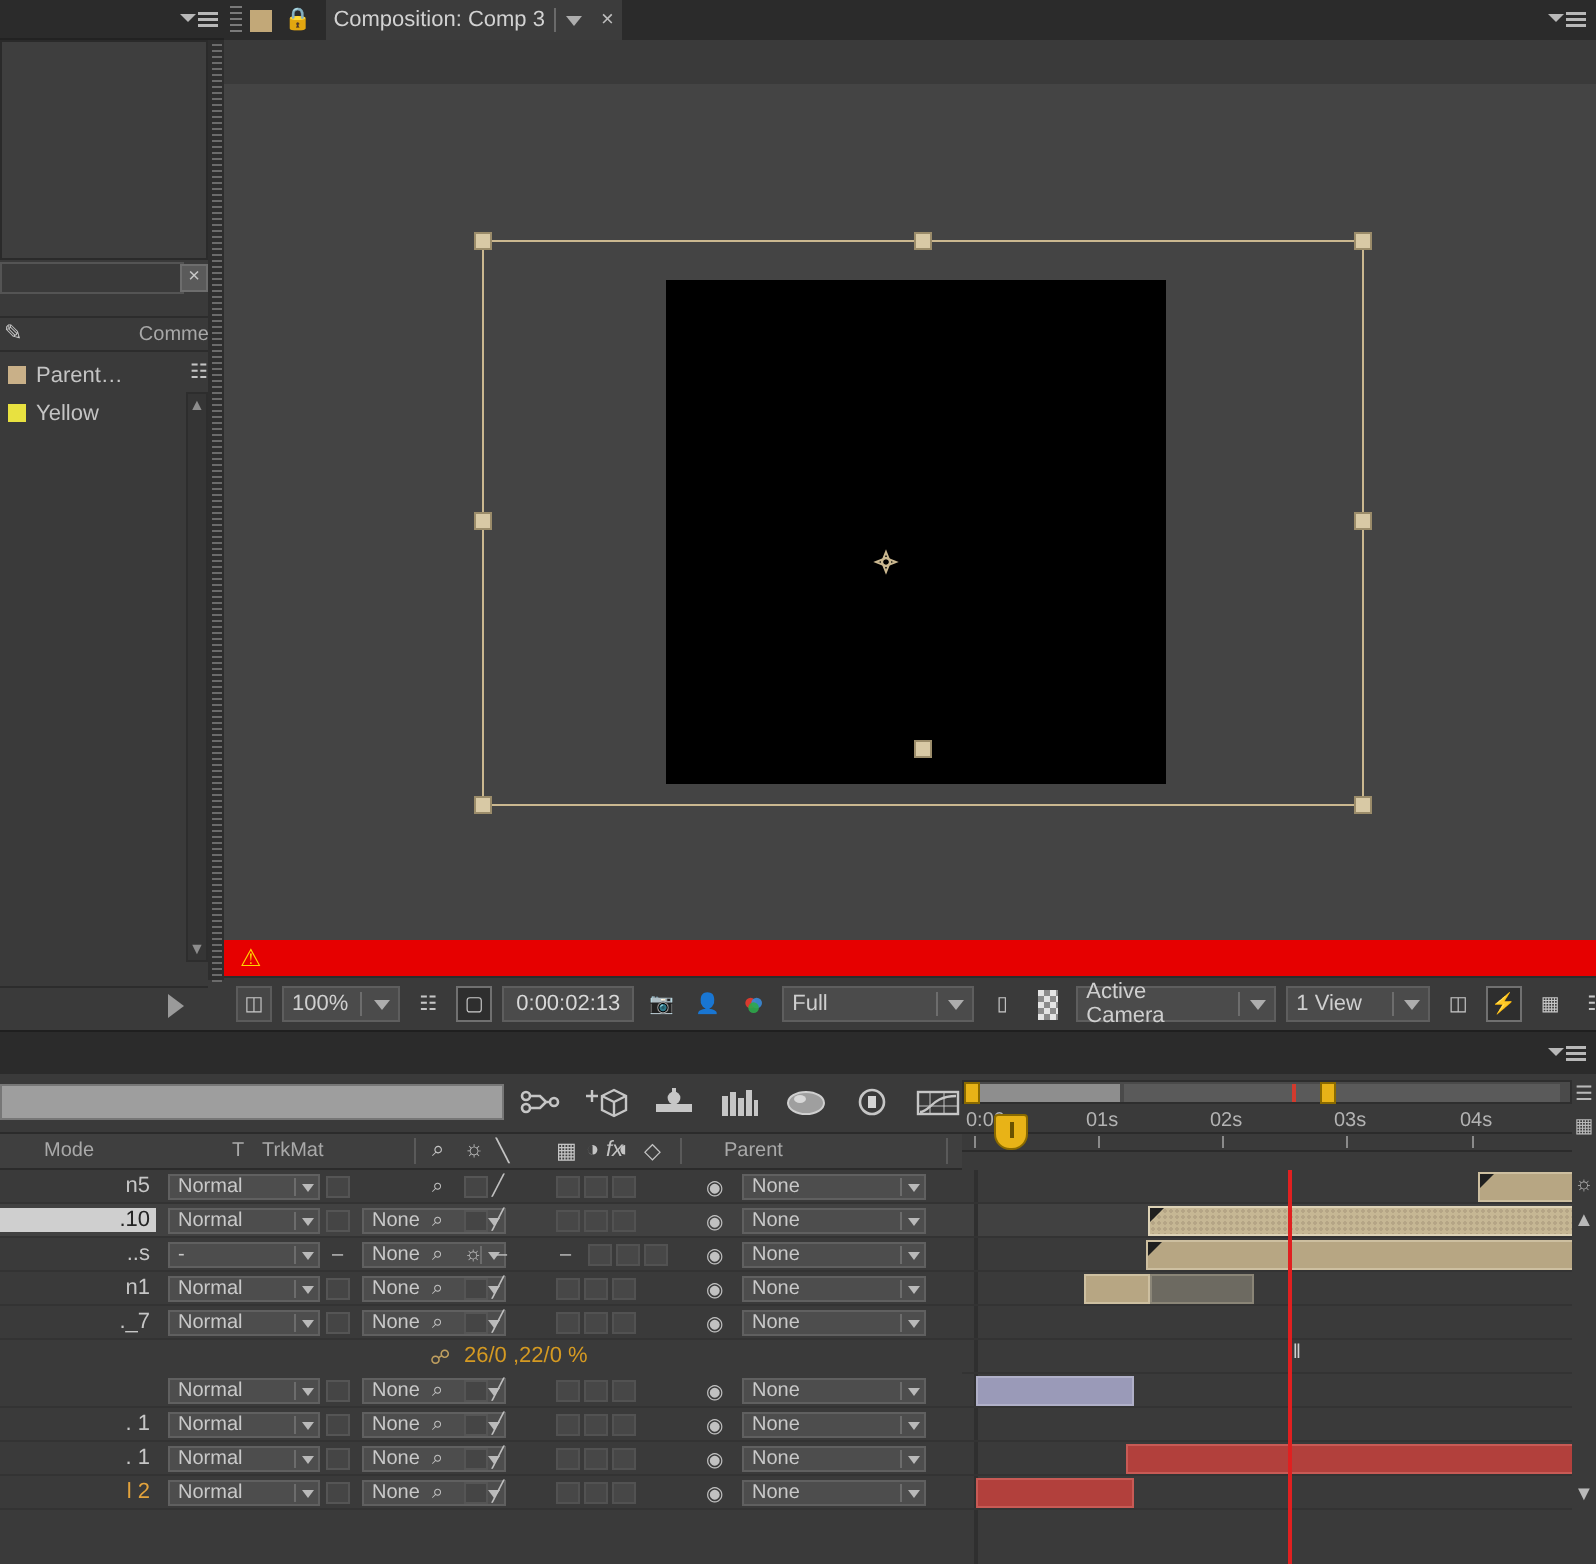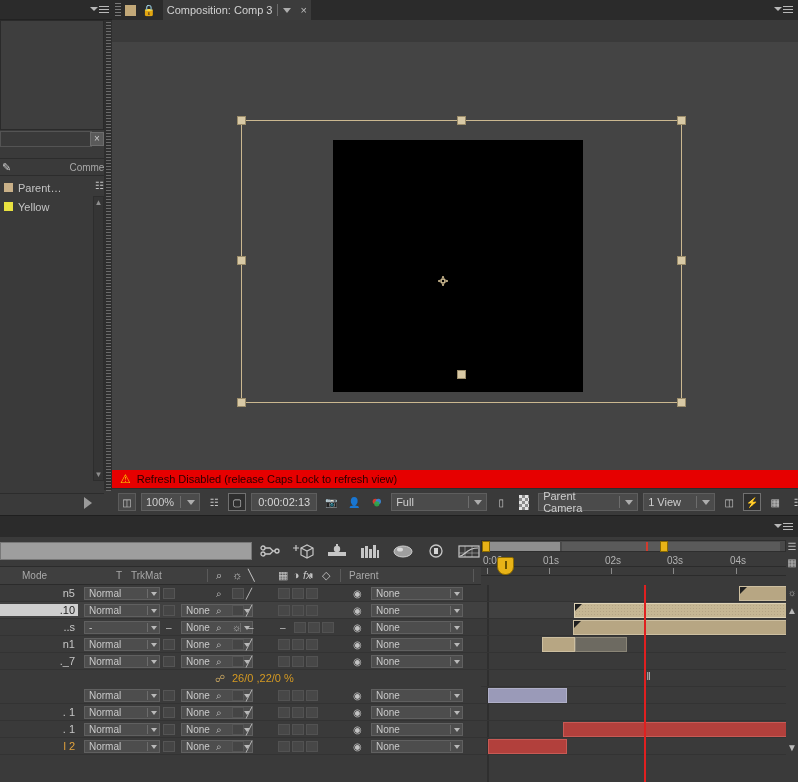--- a/index.html
+++ b/index.html
@@ -401,21 +401,20 @@
       <div id="anchor">
         <svg width="14" height="14" viewBox="0 0 14 14">
           <path d="M7 2 L9 7 L7 12 L5 7 Z M2 7 L7 5 L12 7 L7 9 Z" fill="none" stroke="#cbb890" stroke-width="1"></path>
           <circle cx="7" cy="7" r="2" fill="none" stroke="#cbb890" stroke-width="1"></circle>
         </svg>
       </div>
     </div>
 
     <div id="comp-alert">
       <span class="warn">⚠</span>
-      <span id="comp-alert-text">Refresh Disabled (release Caps Lock to refresh view)</span>
     </div>
 
     <div id="comp-toolbar">
       <div class="tb-btn">◫</div>
       <div class="tb-combo">
         <span>100%</span>
         <span class="sep"></span>
           <span class="caret-dn"></span>
       </div>
       <div class="tb-btn flat">☷</div>
@@ -437,21 +436,21 @@
         <span style="display:flex;gap:5px;align-items:center;">
             <span class="sep"></span>
             <span class="caret-dn"></span>
           </span>
       </div>
       <div class="tb-btn flat">▯</div>
       <div class="tb-btn flat">
           <span class="checker"></span>
         </div>
       <div class="tb-combo" style="min-width:100px;justify-content:space-between;">
-        <span>Parent Camera</span>
+        <span>Active Camera</span>
         <span style="display:flex;gap:5px;align-items:center;">
             <span class="sep"></span>
             <span class="caret-dn"></span>
           </span>
       </div>
       <div class="tb-combo" style="min-width:72px;justify-content:space-between;">
         <span>1 View</span>
         <span style="display:flex;gap:5px;align-items:center;">
             <span class="sep"></span>
             <span class="caret-dn"></span>
@@ -558,21 +557,21 @@
         <div class="tick-mark" style="left:130px;"></div>
         <div class="tick-mark" style="left:192px;"></div>
         <div class="tick-mark" style="left:255px;"></div>
       </div>
     </div>
 
     <div id="tl-colhdr">
       <div class="h" style="left:22px;">Mode</div>
       <div class="h" style="left:116px;">T</div>
       <div class="h" style="left:131px;">TrkMat</div>
-      <div class="h" style="left:349px;">Parent</div>
+      <div class="h" style="left:362px;">Parent</div>
 
       <div class="sw-icon" style="left:216px;">⌕</div>
       <div class="sw-icon" style="left:232px;">☼</div>
       <div class="sw-icon" style="left:248px;">╲</div>
       <div class="sw-icon" style="left:263px;font-style:italic;margin-left:40px;">fx</div>
       <div class="sw-icon" style="left:278px;">▦</div>
       <div class="sw-icon" style="left:293px;">◑</div>
       <div class="sw-icon" style="left:308px;">◖</div>
       <div class="sw-icon" style="left:322px;">◇</div>
       <div style="position:absolute;left:207px;top:2px;width:1px;height:13px;background:#5a5a5a;"></div>

